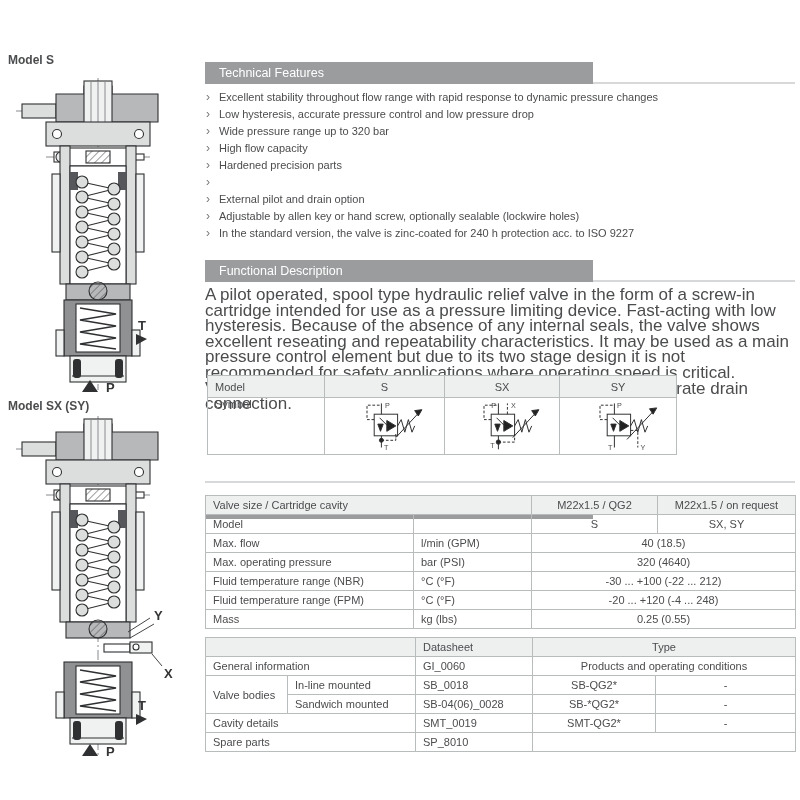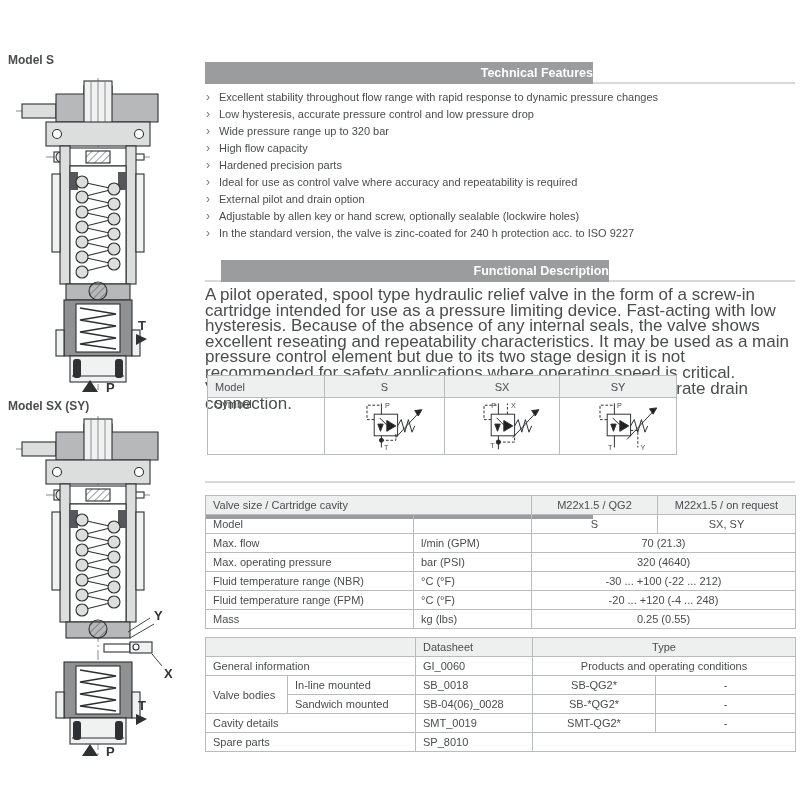--- a/index.html
+++ b/index.html
@@ -3,21 +3,21 @@
 <meta charset="utf-8">
 <style>
   * { margin:0; padding:0; box-sizing:border-box; }
   html,body { width:800px; height:800px; background:#ffffff;
     font-family:"Liberation Sans", sans-serif; color:#4b4c4e; }
   body { position:relative; overflow:hidden; }
 
   
   .section-rule { position:absolute; left:205px; width:590px; height:2px; background:#d7d8d9; }
   .section-bar { position:absolute; left:205px; width:388px; height:22px; background:#9a9c9e;
-    color:#ffffff; font-weight:bold; font-size:12.5px; line-height:22px; padding-left:14px;text-align:right; }
+    color:#ffffff; font-weight:normal; font-size:12.5px; line-height:22px; padding-left:14px; }
 
   
   .bullets { position:absolute; left:206px; top:88px; width:586px; font-size:11px; }
   .bullet { display:flex; height:17px; align-items:center; }
   .bullet .glyph { color:#77797c; width:13px; font-size:12px; }
 
   
   .para { position:absolute; left:205px; top:287px; width:584px; font-size:17px; line-height:15.6px; }
 
   
@@ -244,38 +244,37 @@
   <div class="bullet">
       <span class="glyph">›</span>
       <span>High flow capacity</span>
     </div>
   <div class="bullet">
       <span class="glyph">›</span>
       <span>Hardened precision parts</span>
     </div>
   <div class="bullet">
       <span class="glyph">›</span>
-      <span>Ideal for use as control valve where accuracy and repeatability is required</span>
     </div>
   <div class="bullet">
       <span class="glyph">›</span>
       <span>External pilot and drain option</span>
     </div>
   <div class="bullet">
       <span class="glyph">›</span>
       <span>Adjustable by allen key or hand screw, optionally sealable (lockwire holes)</span>
     </div>
   <div class="bullet">
       <span class="glyph">›</span>
       <span>In the standard version, the valve is zinc-coated for 240 h protection acc. to ISO 9227</span>
     </div>
 </div>
 
 <div class="section-rule" style="top:280px;"></div>
-<div class="section-bar" style="top:260px;margin-left:16px;">Functional Description</div>
+<div class="section-bar" style="top:260px;">Functional Description</div>
 
 <div class="para">A pilot operated, spool type hydraulic relief valve in the form of a screw-in cartridge intended for use as a pressure limiting device. Fast-acting with low hysteresis. Because of the absence of any internal seals, the valve shows excellent reseating and repeatability characteristics. It may be used as a main pressure control element but due to its two stage design it is not recommended for safety applications where operating speed is critical. Version SX has an external pilot line, version SY allows a separate drain connection.</div>
 
 <table class="symtable">
   <colgroup>
       <col style="width:117px">
       <col style="width:120px">
       <col style="width:115px">
       <col style="width:117px">
     </colgroup>
@@ -372,21 +371,21 @@
   </tr>
   <tr>
     <td>Model</td>
     <td></td>
     <td class="c">S</td>
     <td class="c">SX, SY</td>
   </tr>
   <tr>
     <td>Max. flow</td>
     <td>l/min (GPM)</td>
-    <td class="c" colspan="2">70 (21.3)</td>
+    <td class="c" colspan="2">40 (18.5)</td>
   </tr>
   <tr>
     <td>Max. operating pressure</td>
     <td>bar (PSI)</td>
     <td class="c" colspan="2">320 (4640)</td>
   </tr>
   <tr>
     <td>Fluid temperature range (NBR)</td>
     <td>°C (°F)</td>
     <td class="c" colspan="2">-30 ... +100 (-22 ... 212)</td>

